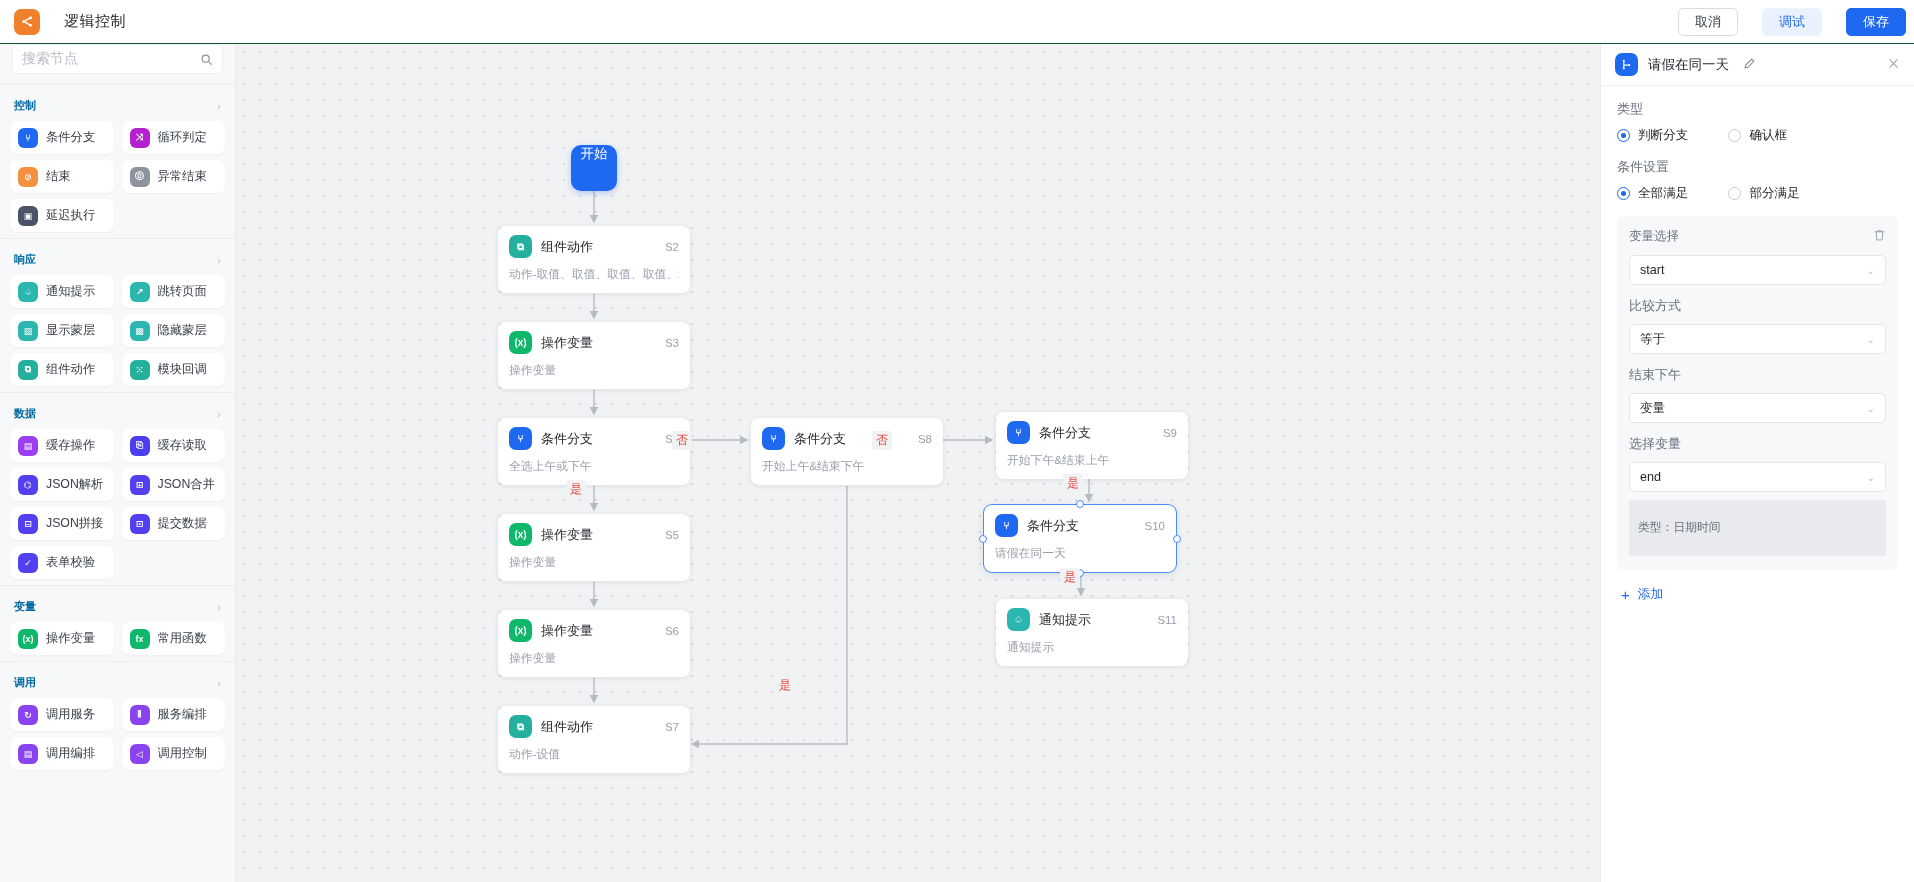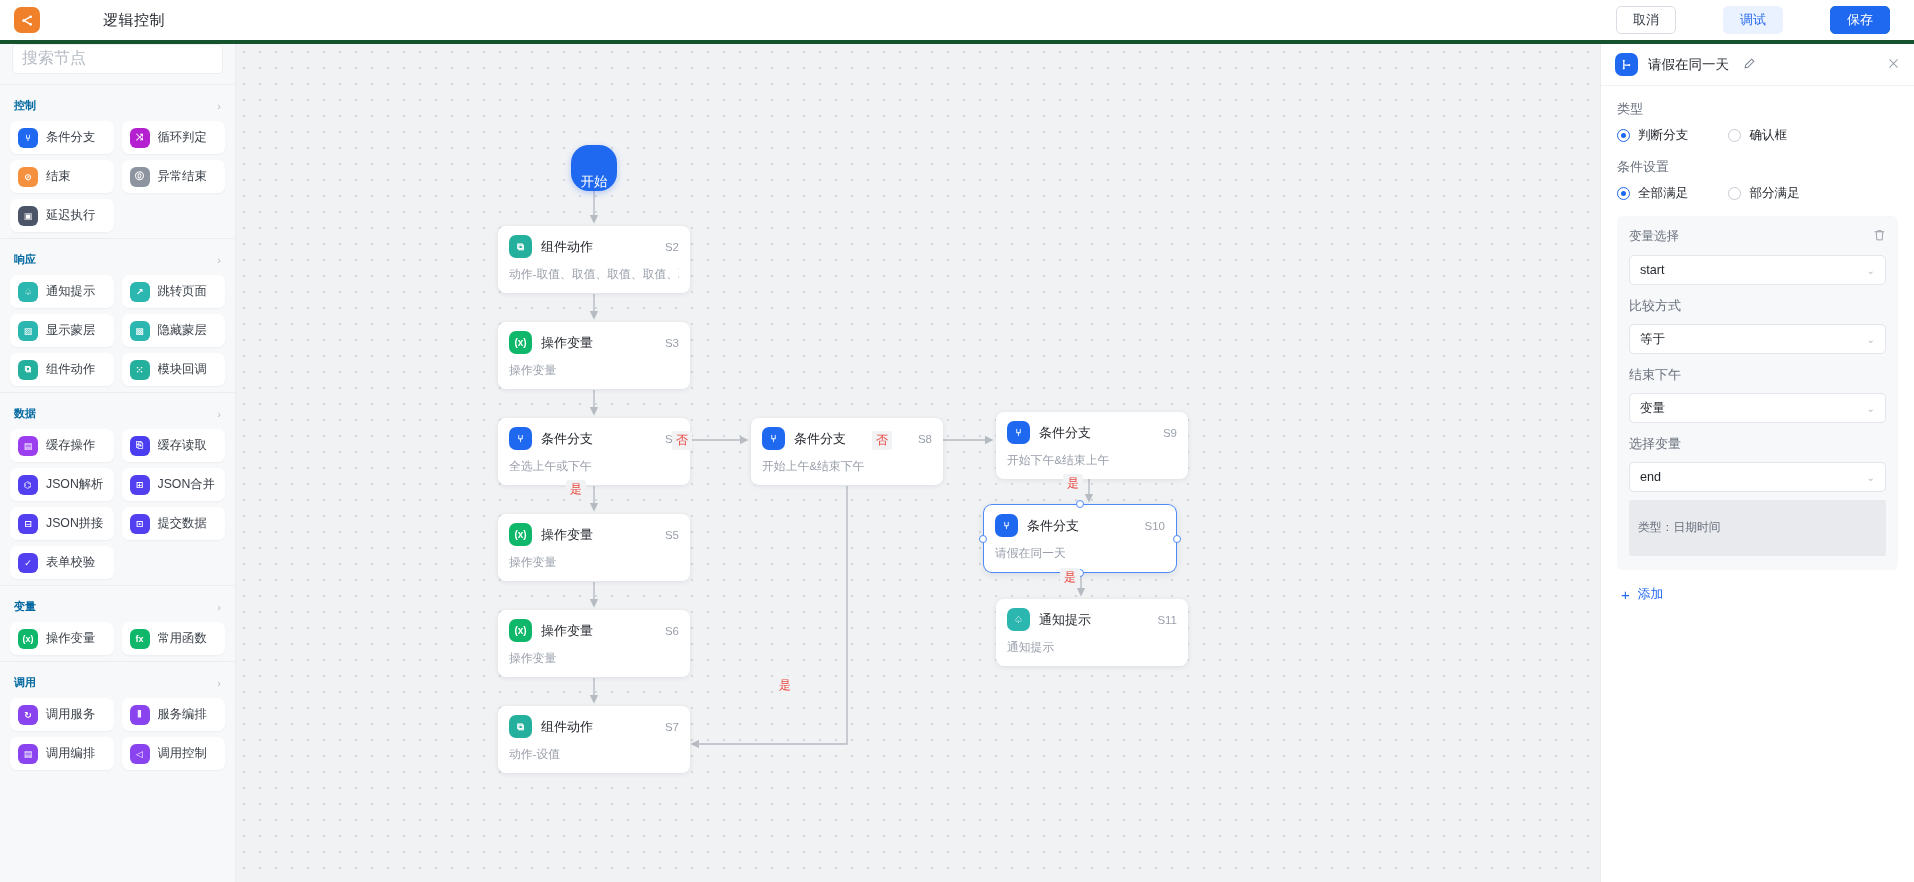--- a/index.html
+++ b/index.html
@@ -4,55 +4,55 @@
 <style>
   * { box-sizing: border-box; margin: 0; padding: 0; }
   html, body {
     width: 1914px; height: 882px;
     font-family: "Liberation Sans", "DejaVu Sans", sans-serif;
     background: #f5f6f8; overflow: hidden;
   }
   
   .topbar {
     position: absolute; left: 0; top: 0; width: 1914px; height: 44px;
-    background: #ffffff; border-bottom: 4px solid #14532d;
-    display: flex; align-items: center; z-index: 40; gap: 39px;
+    background: #ffffff; border-bottom: 1px solid #14532d;
+    display: flex; align-items: center; z-index: 40;
   }
   .app-logo {
     width: 26px; height: 26px; border-radius: 7px; margin-left: 14px;
     background: #f0812a; display: flex; align-items: center; justify-content: center;
   }
   .app-title {
     margin-left: 24px; font-size: 15px; color: #1f2329; font-weight: 500;
     letter-spacing: .5px;
   }
   .topbar-spacer { flex: 1; }
   .btn {
     height: 28px; padding: 0 16px; border-radius: 5px; font-size: 13px;
     display: inline-flex; align-items: center; justify-content: center;
-    cursor: pointer; margin-right: 8px; user-select: none; white-space: nowrap;
+    cursor: pointer; margin-right: 24px; user-select: none; white-space: nowrap;
   }
   .btn-cancel { background: #fff; border: 1px solid #d9dde3; color: #333a45; }
   .btn-debug  { background: #eaf1ff; border: 1px solid #eaf1ff; color: #2a6cf0; }
-  .btn-save   { background: #1f68f0; border: 1px solid #1f68f0; color: #fff; margin-right: 24px; }
+  .btn-save   { background: #1f68f0; border: 1px solid #1f68f0; color: #fff; margin-right: 8px; }
 
   
   .sidebar {
     position: absolute; left: 0; top: 44px; width: 236px; height: 838px;
     background: #f7f8fa; border-right: 1px solid #ececf0; overflow: hidden;
   }
   .sidebar-title { font-size: 12.5px; color: #575d6a; padding: 12px 14px 8px 14px; }
   .search-wrap { padding: 0 12px 10px 12px; }
   .search-box {
     height: 30px; background: #fff; border: 1px solid #eceef1; border-radius: 5px;
     display: flex; align-items: center; padding: 0 9px;
   }
   .search-box input {
-    border: 0; outline: 0; flex: 1; font-size: 16px; color: #1f2329;
-    background: transparent; font-family: Liberation Mono, monospace;
+    border: 0; outline: 0; flex: 1; font-size: 14px; color: #1f2329;
+    background: transparent; font-family: Liberation Serif, serif;
   }
   .search-box input::placeholder { color: #b6bbc4; }
   .sec { border-top: 1px solid #ededf1; padding: 9px 0 6px 0; }
   .sec-head {
     display: flex; align-items: center; padding: 4px 14px 8px 14px;
   }
   .sec-head .sec-name { font-size: 11px; font-weight: 700; color: #0369a1; flex: 1; }
   .sec-head .chev { color: #b9bec7; font-size: 11px; }
   .sec-grid {
     display: grid; grid-template-columns: 1fr 1fr; gap: 6px 8px; padding: 0 10px;
@@ -89,23 +89,23 @@
   .fn-ico {
     width: 23px; height: 23px; border-radius: 7px; flex: 0 0 23px;
     display: flex; align-items: center; justify-content: center; color: #fff;
     font-size: 10px; font-weight: 700;
   }
   .fn-title { margin-left: 9px; font-size: 13px; color: #1f2329; flex: 1; }
   .fn-sid { font-size: 11.5px; color: #9aa0ab; }
   .fn-sub { margin-top: 9px; font-size: 11.8px; color: #9aa0ab;
             white-space: nowrap; overflow: hidden; }
   .node-start {
-    position: absolute; width: 46px; height: 46px; border-radius: 18px;
+    position: absolute; width: 46px; height: 46px; border-radius: 10px;
     background: #1f68f0; color: #fff; font-size: 13.5px;
-    display: flex; align-items: flex-end; justify-content: center;
+    display: flex; align-items: flex-start; justify-content: center;
     box-shadow: 0 2px 6px rgba(31,104,240,.30);
   }
   .selected { box-shadow: 0 0 0 1px #4c8bf5, 0 2px 8px rgba(25,35,60,.12); }
   .handle {
     position: absolute; width: 8px; height: 8px; border-radius: 50%;
     background: #fff; border: 1.5px solid #4c8bf5;
   }
   .edge-lbl {
     position: absolute; background: #f1f2f4; color: #e8443c;
     font-size: 12px; padding: 1px 4px; border-radius: 2px;

